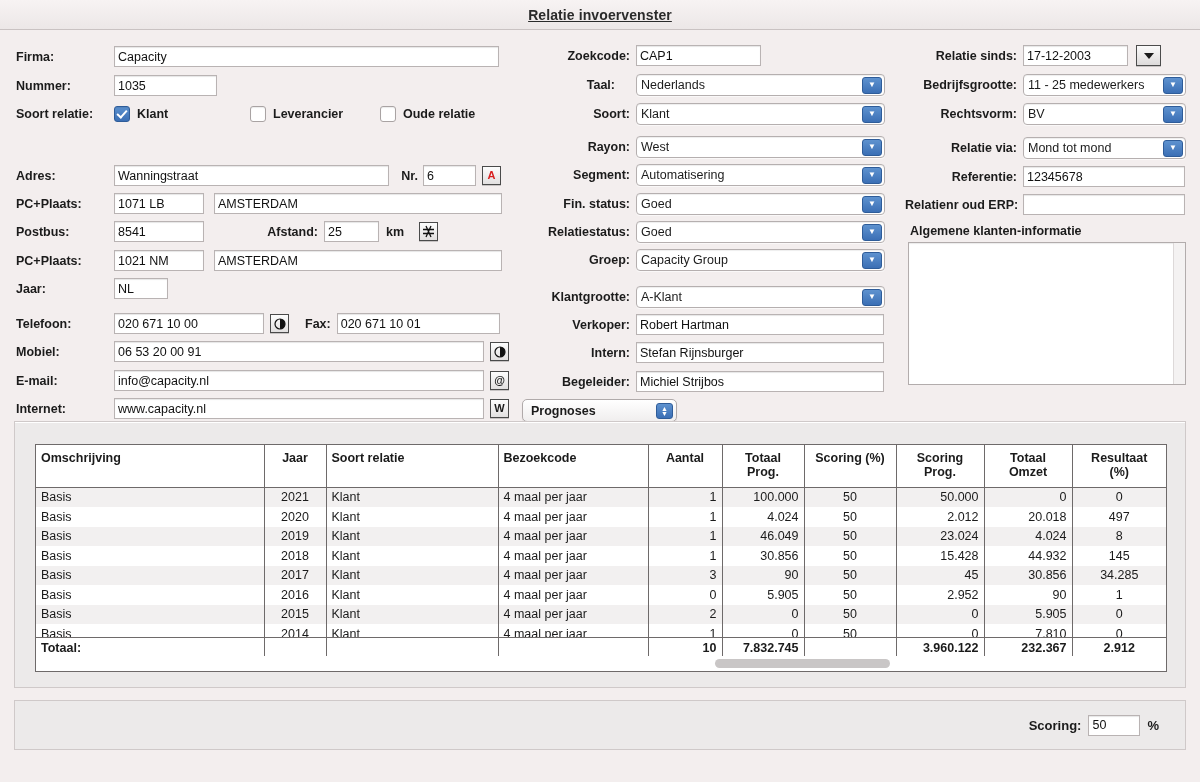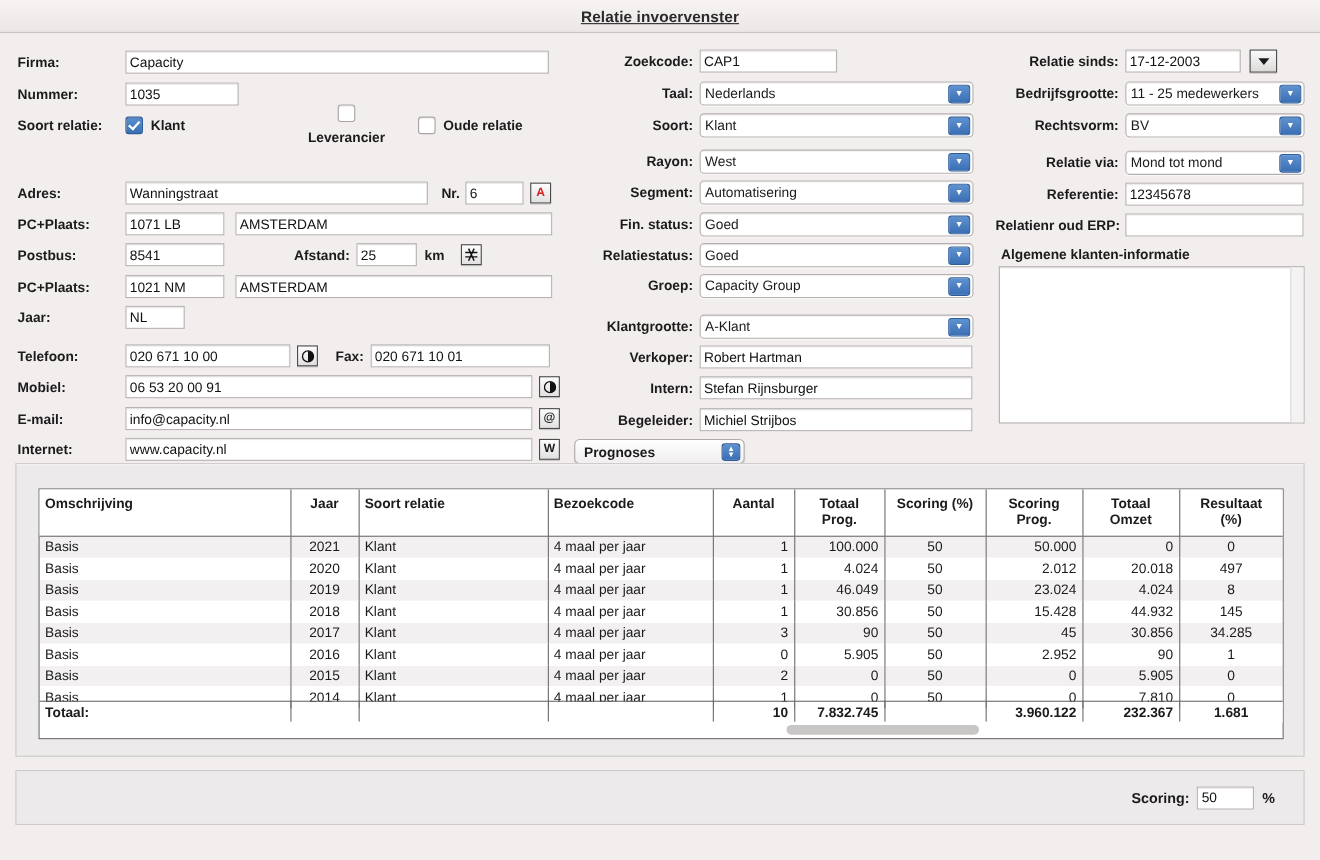--- a/index.html
+++ b/index.html
@@ -205,21 +205,21 @@
       <span class="lbl" style="width:98px;">Nummer:</span>
       <input class="fld shadowtop" style="width: 103px;" value="1035">
     </div>
 
     <div class="row" style="left:16px; top:73px; width:480px;">
       <span class="lbl" style="width:98px;">Soort relatie:</span>
       <span class="cbwrap" style="width:136px;">
         <span class="cbox on"></span>
         <span class="cblabel">Klant</span>
       </span>
-      <span class="cbwrap" style="width:130px;flex-direction:column;">
+      <span class="cbwrap" style="width:130px;">
         <span class="cbox"></span>
         <span class="cblabel">Leverancier</span>
       </span>
       <span class="cbwrap">
         <span class="cbox"></span>
         <span class="cblabel">Oude relatie</span>
       </span>
     </div>
 
     <div class="row" style="left:16px; top:135px;">
@@ -295,21 +295,21 @@
       <input class="fld shadowtop" style="width: 370px;" value="www.capacity.nl">
       <span class="iconbtn" style="margin-left:6px;">W</span>
     </div>
 
     <div class="row" style="left:520px; top:15px;">
       <span class="lbl r" style="width:116px; padding-right:6px;">Zoekcode:</span>
       <input class="fld shadowtop" style="width: 125px;" value="CAP1">
     </div>
 
     <div class="row" style="left:520px; top:44px;">
-      <span class="lbl r" style="width:116px; padding-right:6px;">Taal:</span>
+      <span class="lbl r" style="width:116px; padding-right:21px;">Taal:</span>
       <span class="combo" style="width:249px;">
         <span class="cval">Nederlands</span>
         <span class="chev">▼</span>
       </span>
     </div>
 
     <div class="row" style="left:520px; top:73px;align-items:center;">
       <span class="lbl r" style="width:116px; padding-right:6px;">Soort:</span>
       <span class="combo" style="width:249px;">
         <span class="cval">Klant</span>
@@ -600,21 +600,21 @@
           <tr>
             <td>Totaal:</td>
             <td></td>
             <td></td>
             <td></td>
             <td class="r">10</td>
             <td class="r">7.832.745</td>
             <td class="c"></td>
             <td class="r">3.960.122</td>
             <td class="r">232.367</td>
-            <td class="c" style="border-right:none;">1.681</td>
+            <td class="c" style="border-right:none;">2.912</td>
           </tr>
         </tfoot>
       </table>
 
       <div class="hbar">
         <div class="hthumb"></div>
       </div>
     </div>
   </div>
 

